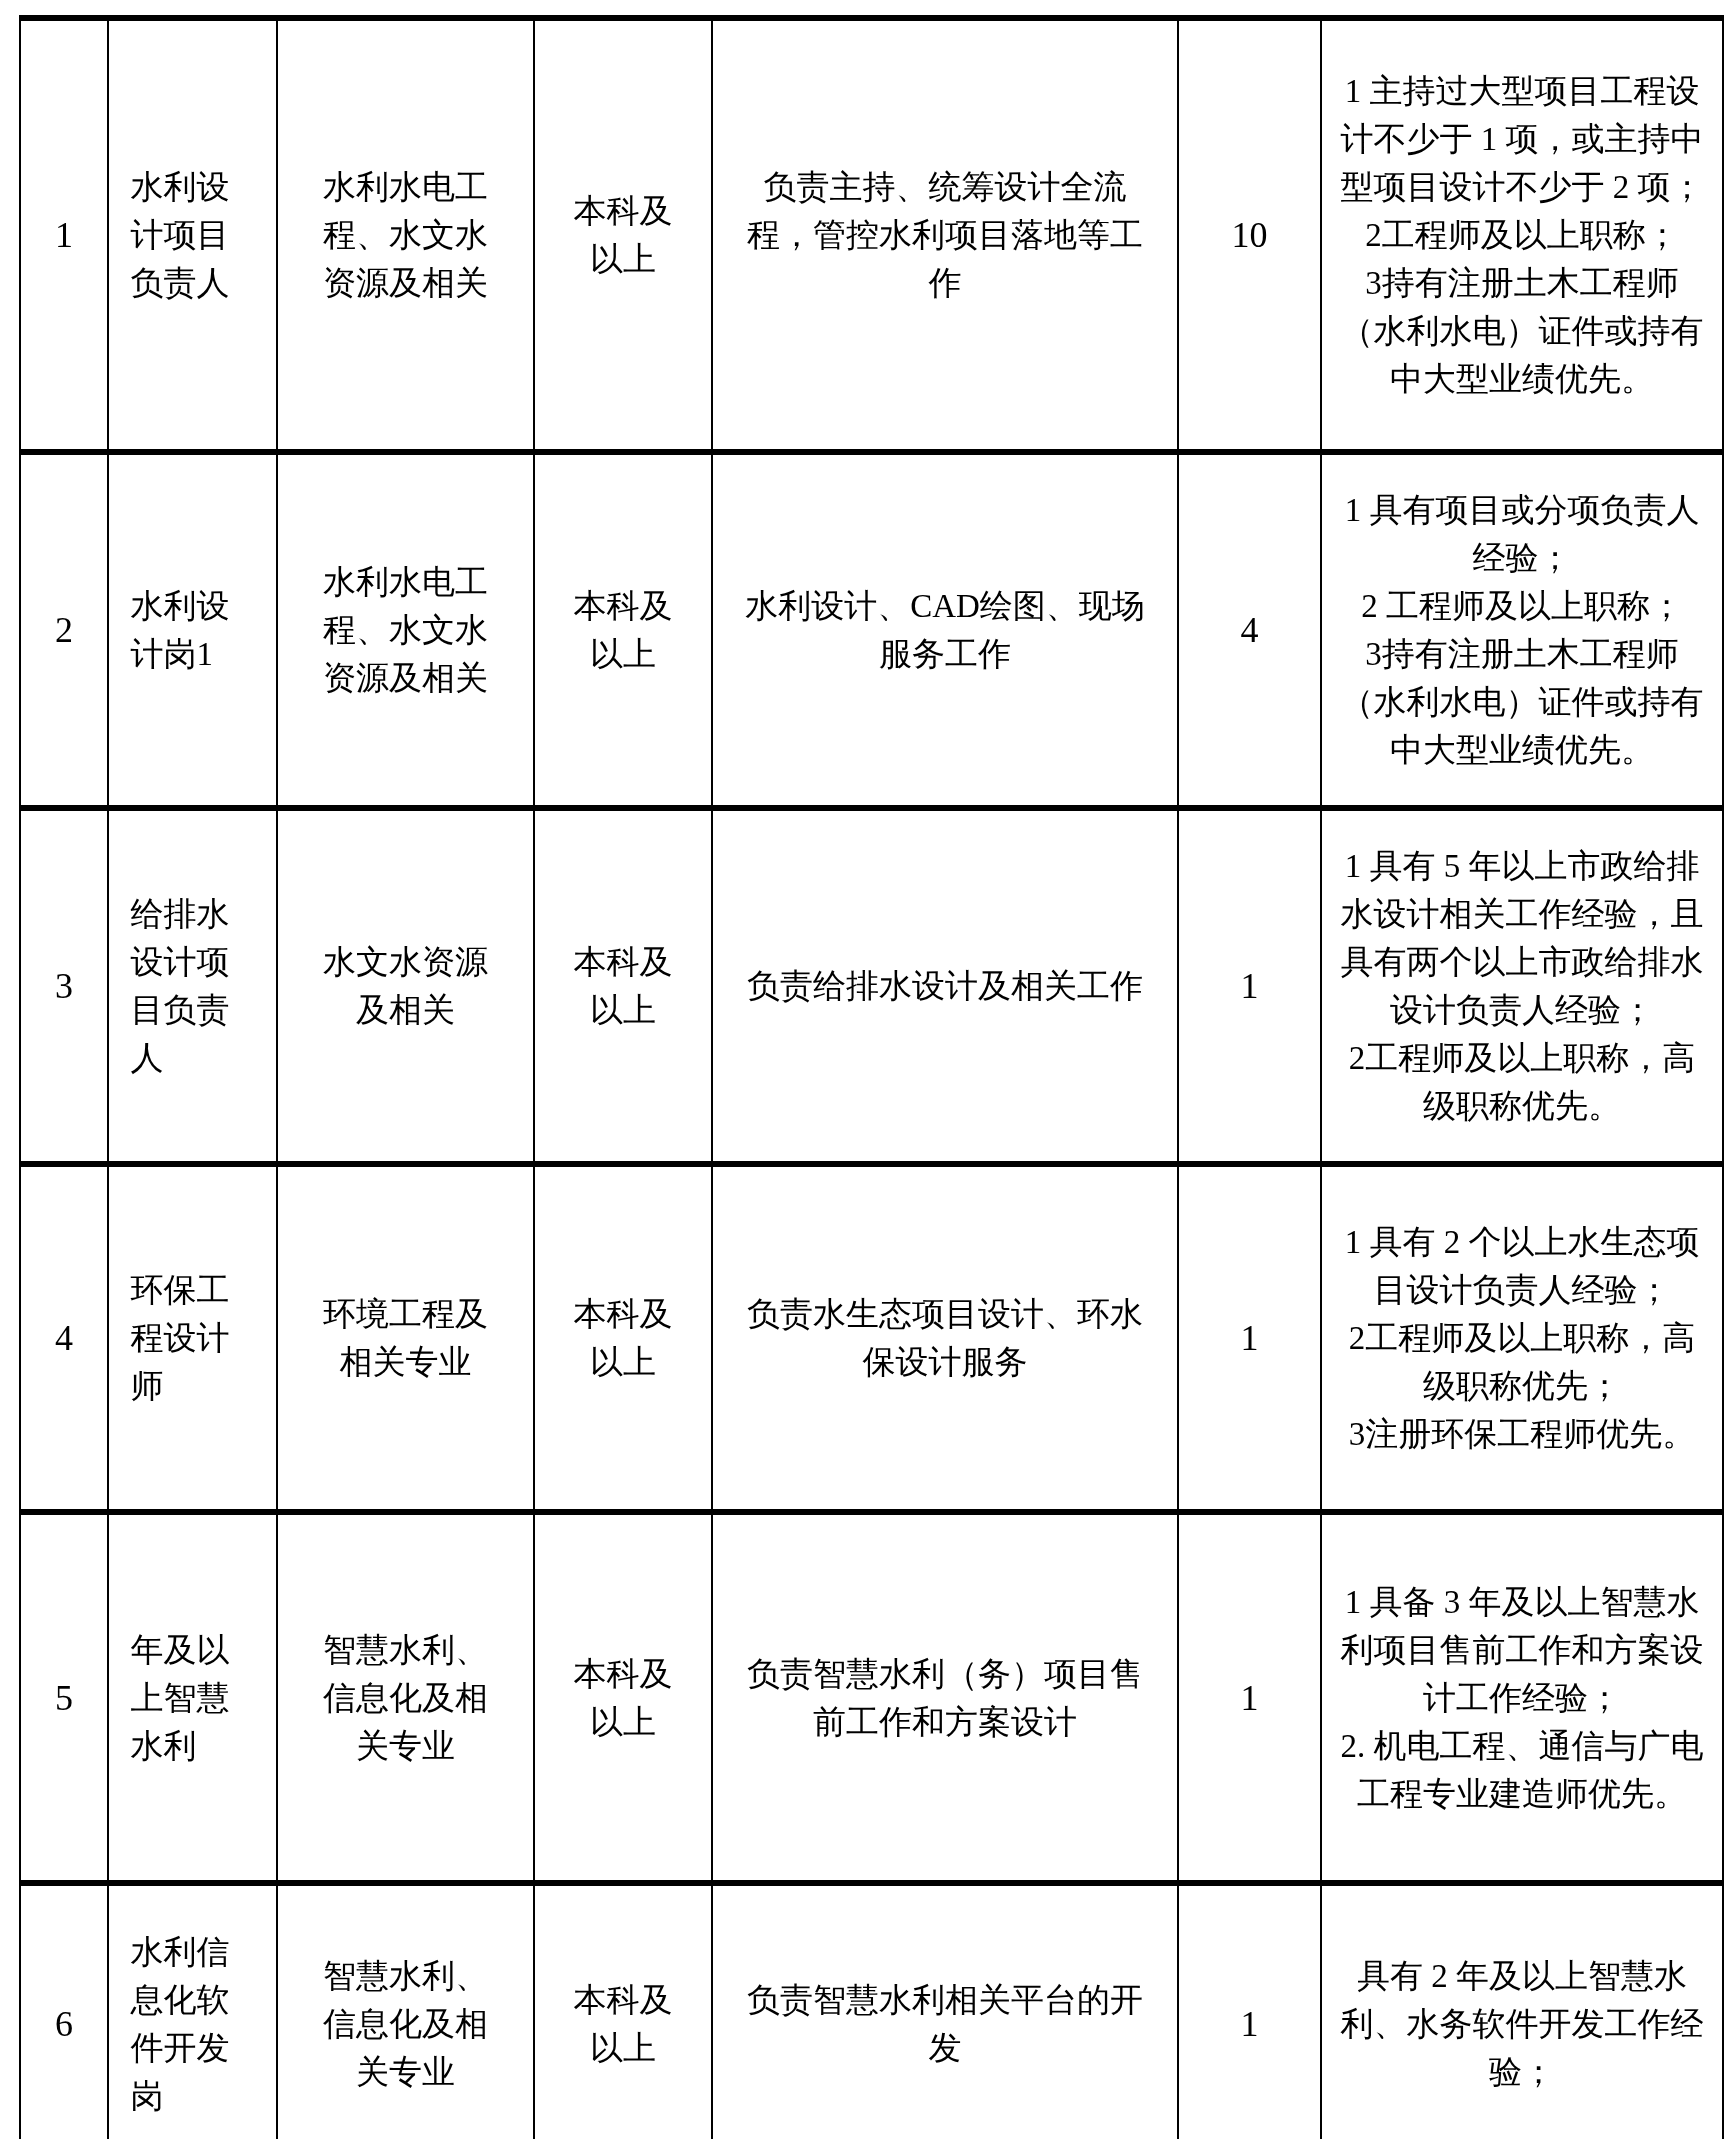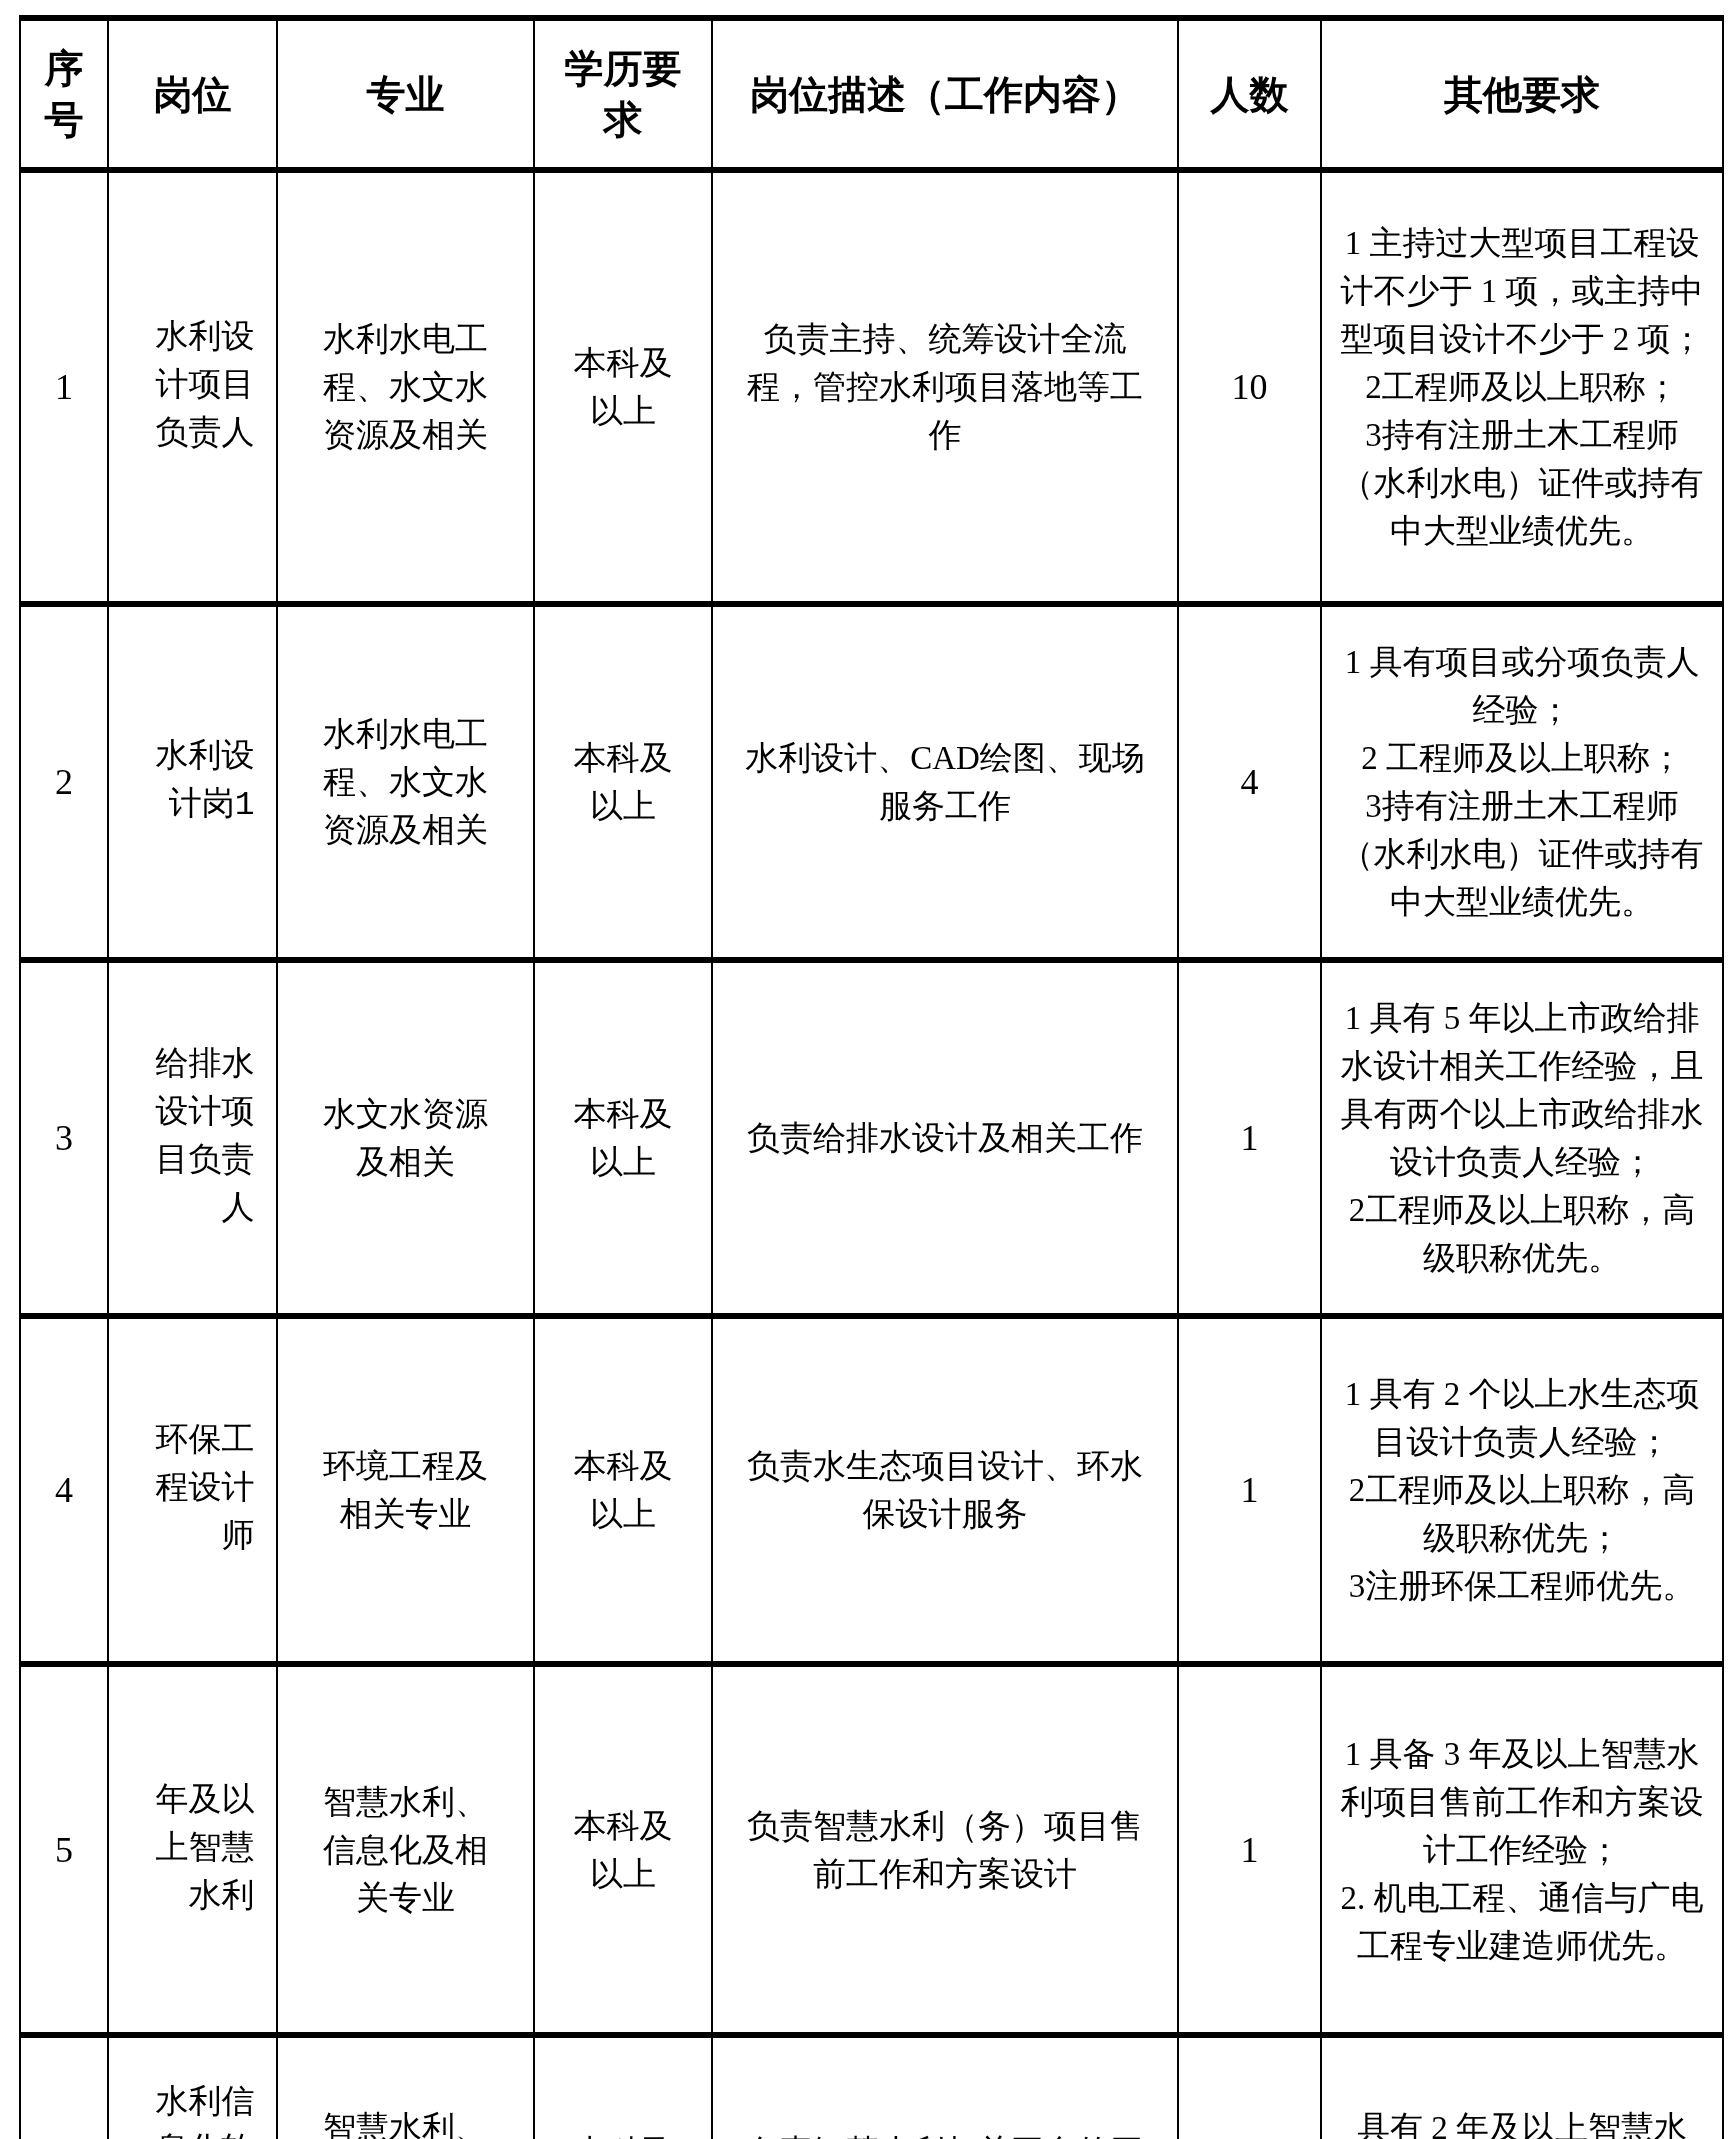--- a/index.html
+++ b/index.html
@@ -38,21 +38,21 @@
   }
   td{
     font-size:33px;
     line-height:48px;
   }
   td.no,td.num{
     font-size:36px;
     text-align:center;
     padding:0 4.3px;
   }
-  td.pos{text-align:right;padding:0 21.4px;font-family:Liberation Mono, monospace;}
+  td.pos{text-align:left;padding:0 21.4px;}
   td.major{text-align:center;padding:0 30px;font-family:Liberation Serif, serif;}
   td.edu{text-align:center;padding:0 26px;}
   td.desc{text-align:center;padding:0 18px;}
   td.req{text-align:center;padding:0 18px;white-space:pre-wrap;}
 </style>
 </head>
 <body>
 
 <div class="page">
   <table class="recruit">
@@ -60,29 +60,20 @@
       <col style="width:88px">
       <col style="width:169px">
       <col style="width:257px">
       <col style="width:178px">
       <col style="width:466px">
       <col style="width:143px">
       <col style="width:402px">
     </colgroup>
 
     <tbody>
-        <tr class="hdr" style="height:152px">
-      <th>序号</th>
-      <th>岗位</th>
-      <th>专业</th>
-      <th>学历要求</th>
-      <th>岗位描述（工作内容）</th>
-      <th>人数</th>
-      <th>其他要求</th>
-    </tr>
 
     <tr style="height:434px">
       <td class="no">1</td>
       <td class="pos">水利设计项目负责人</td>
       <td class="major">水利水电工程、水文水资源及相关</td>
       <td class="edu">本科及以上</td>
       <td class="desc">负责主持、统筹设计全流程，管控水利项目落地等工作</td>
       <td class="num">10</td>
       <td class="req">1 主持过大型项目工程设计不少于 1 项，或主持中型项目设计不少于 2 项；
 2工程师及以上职称；

